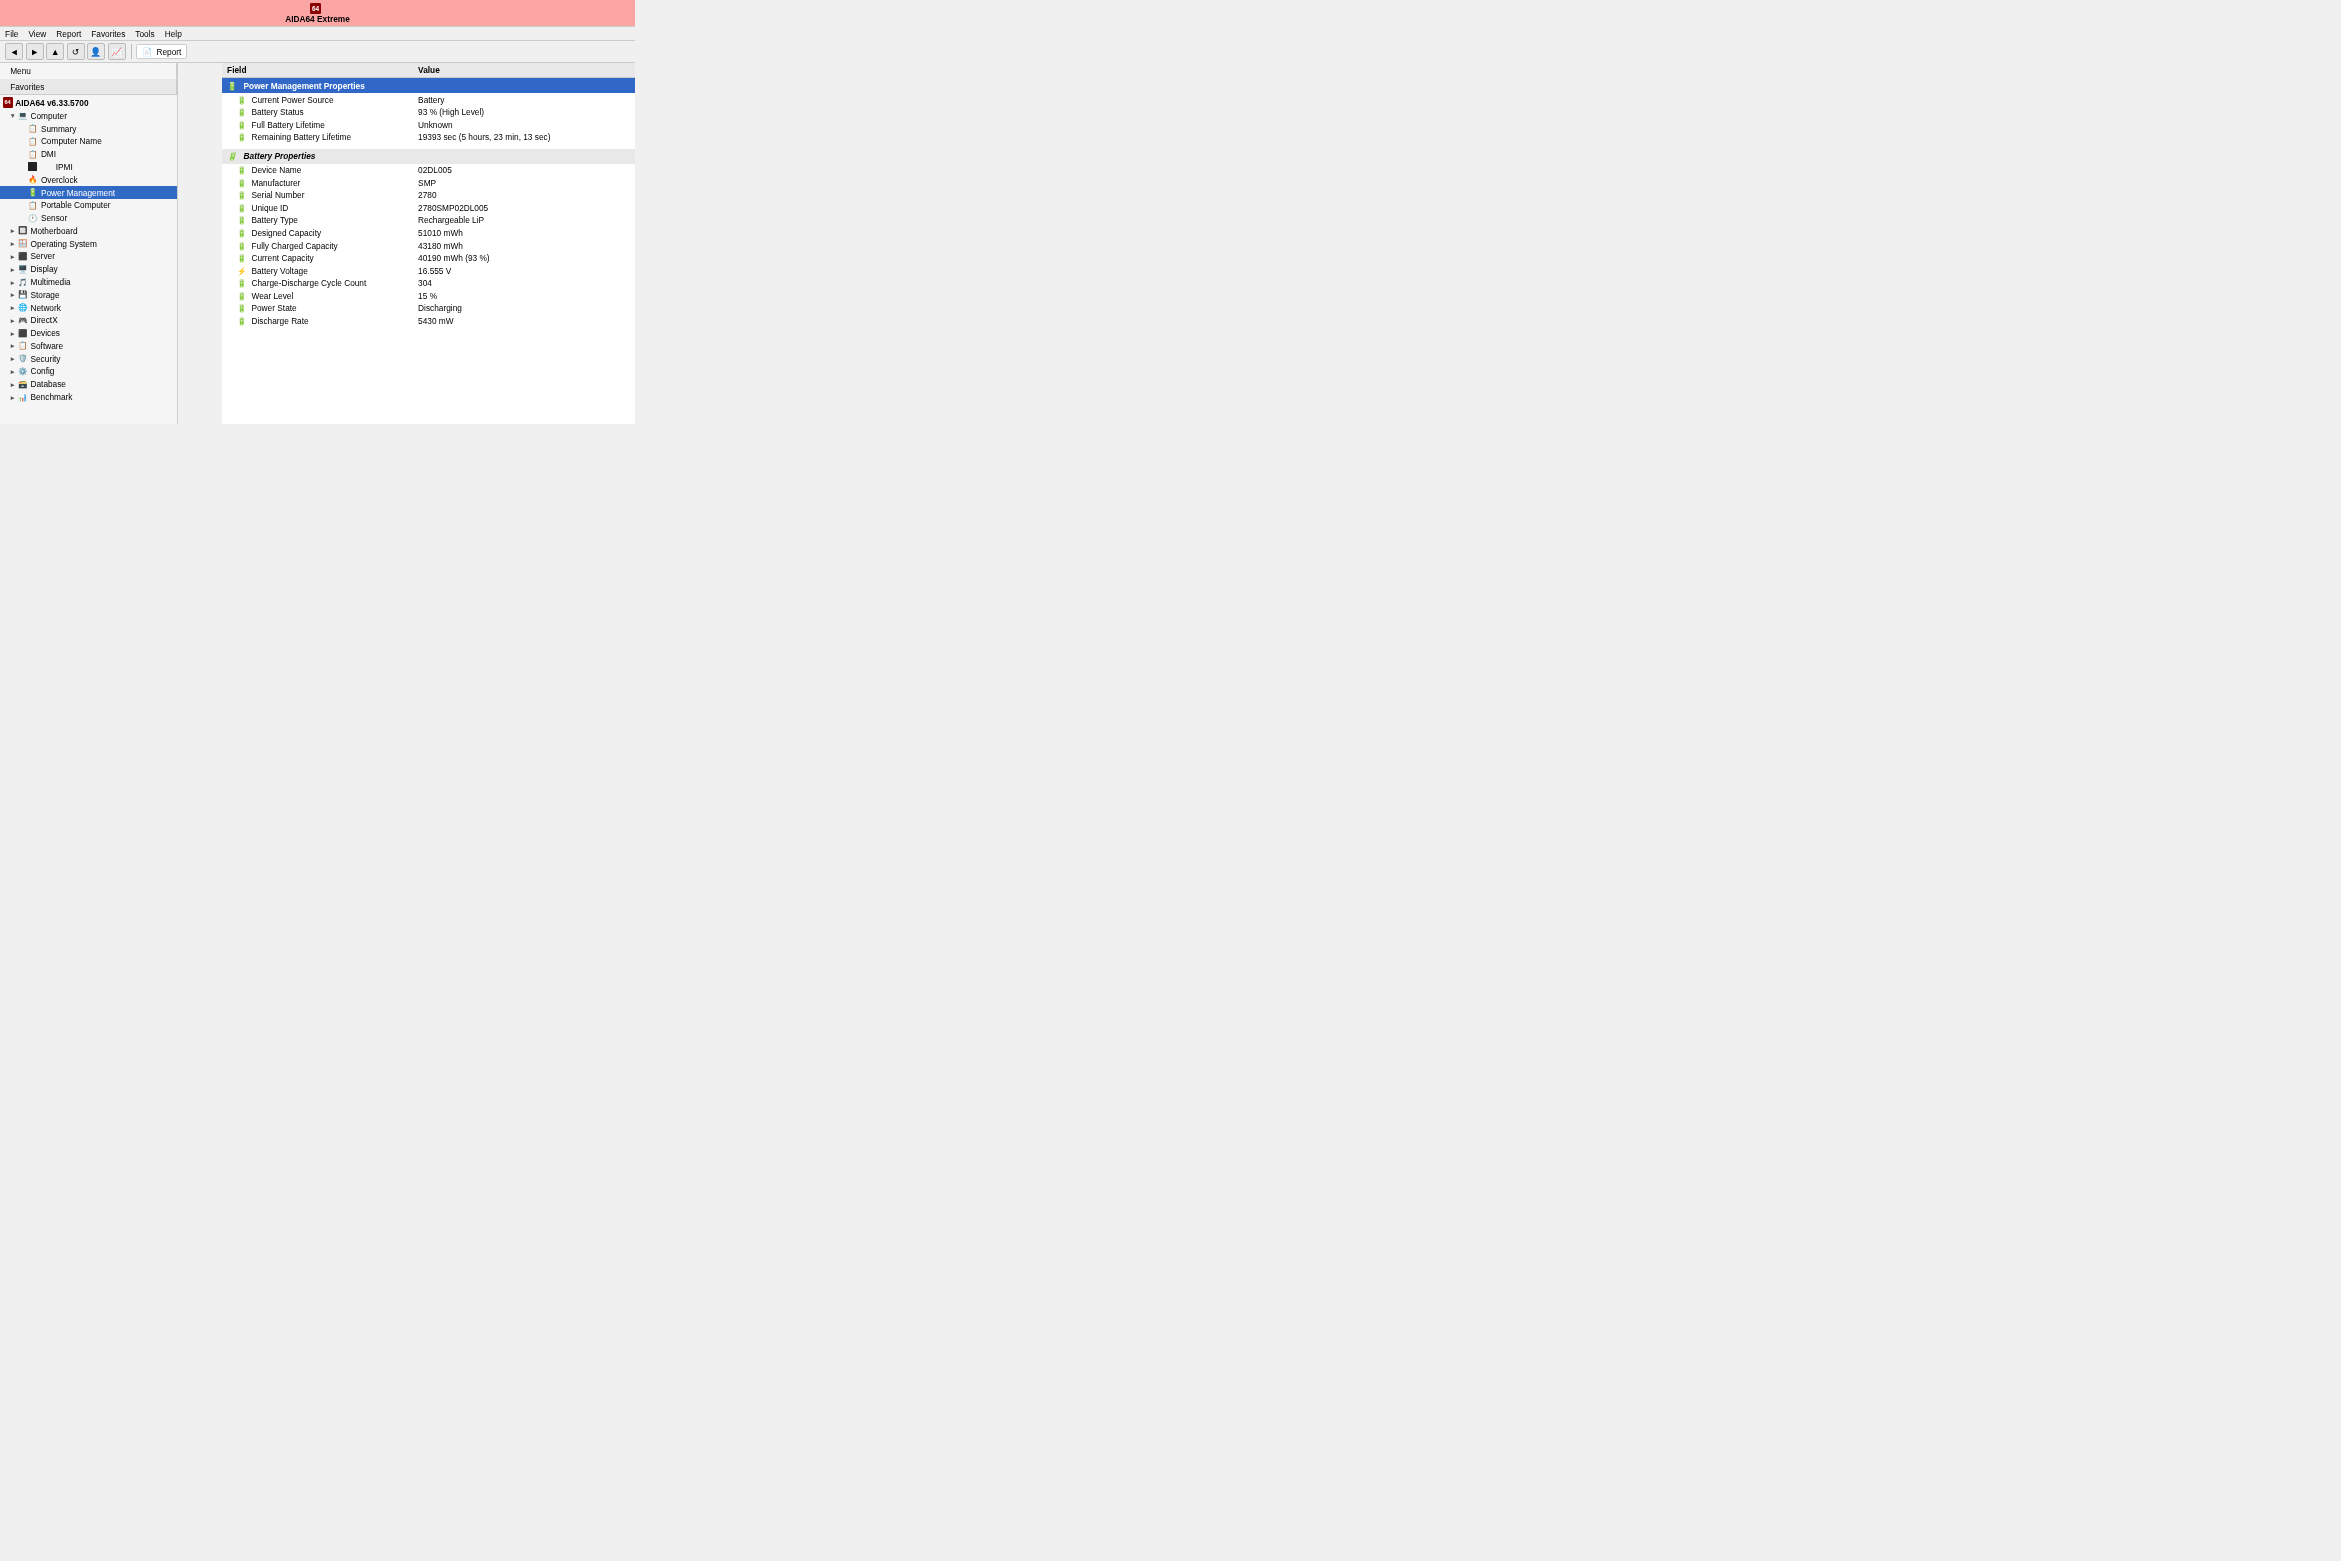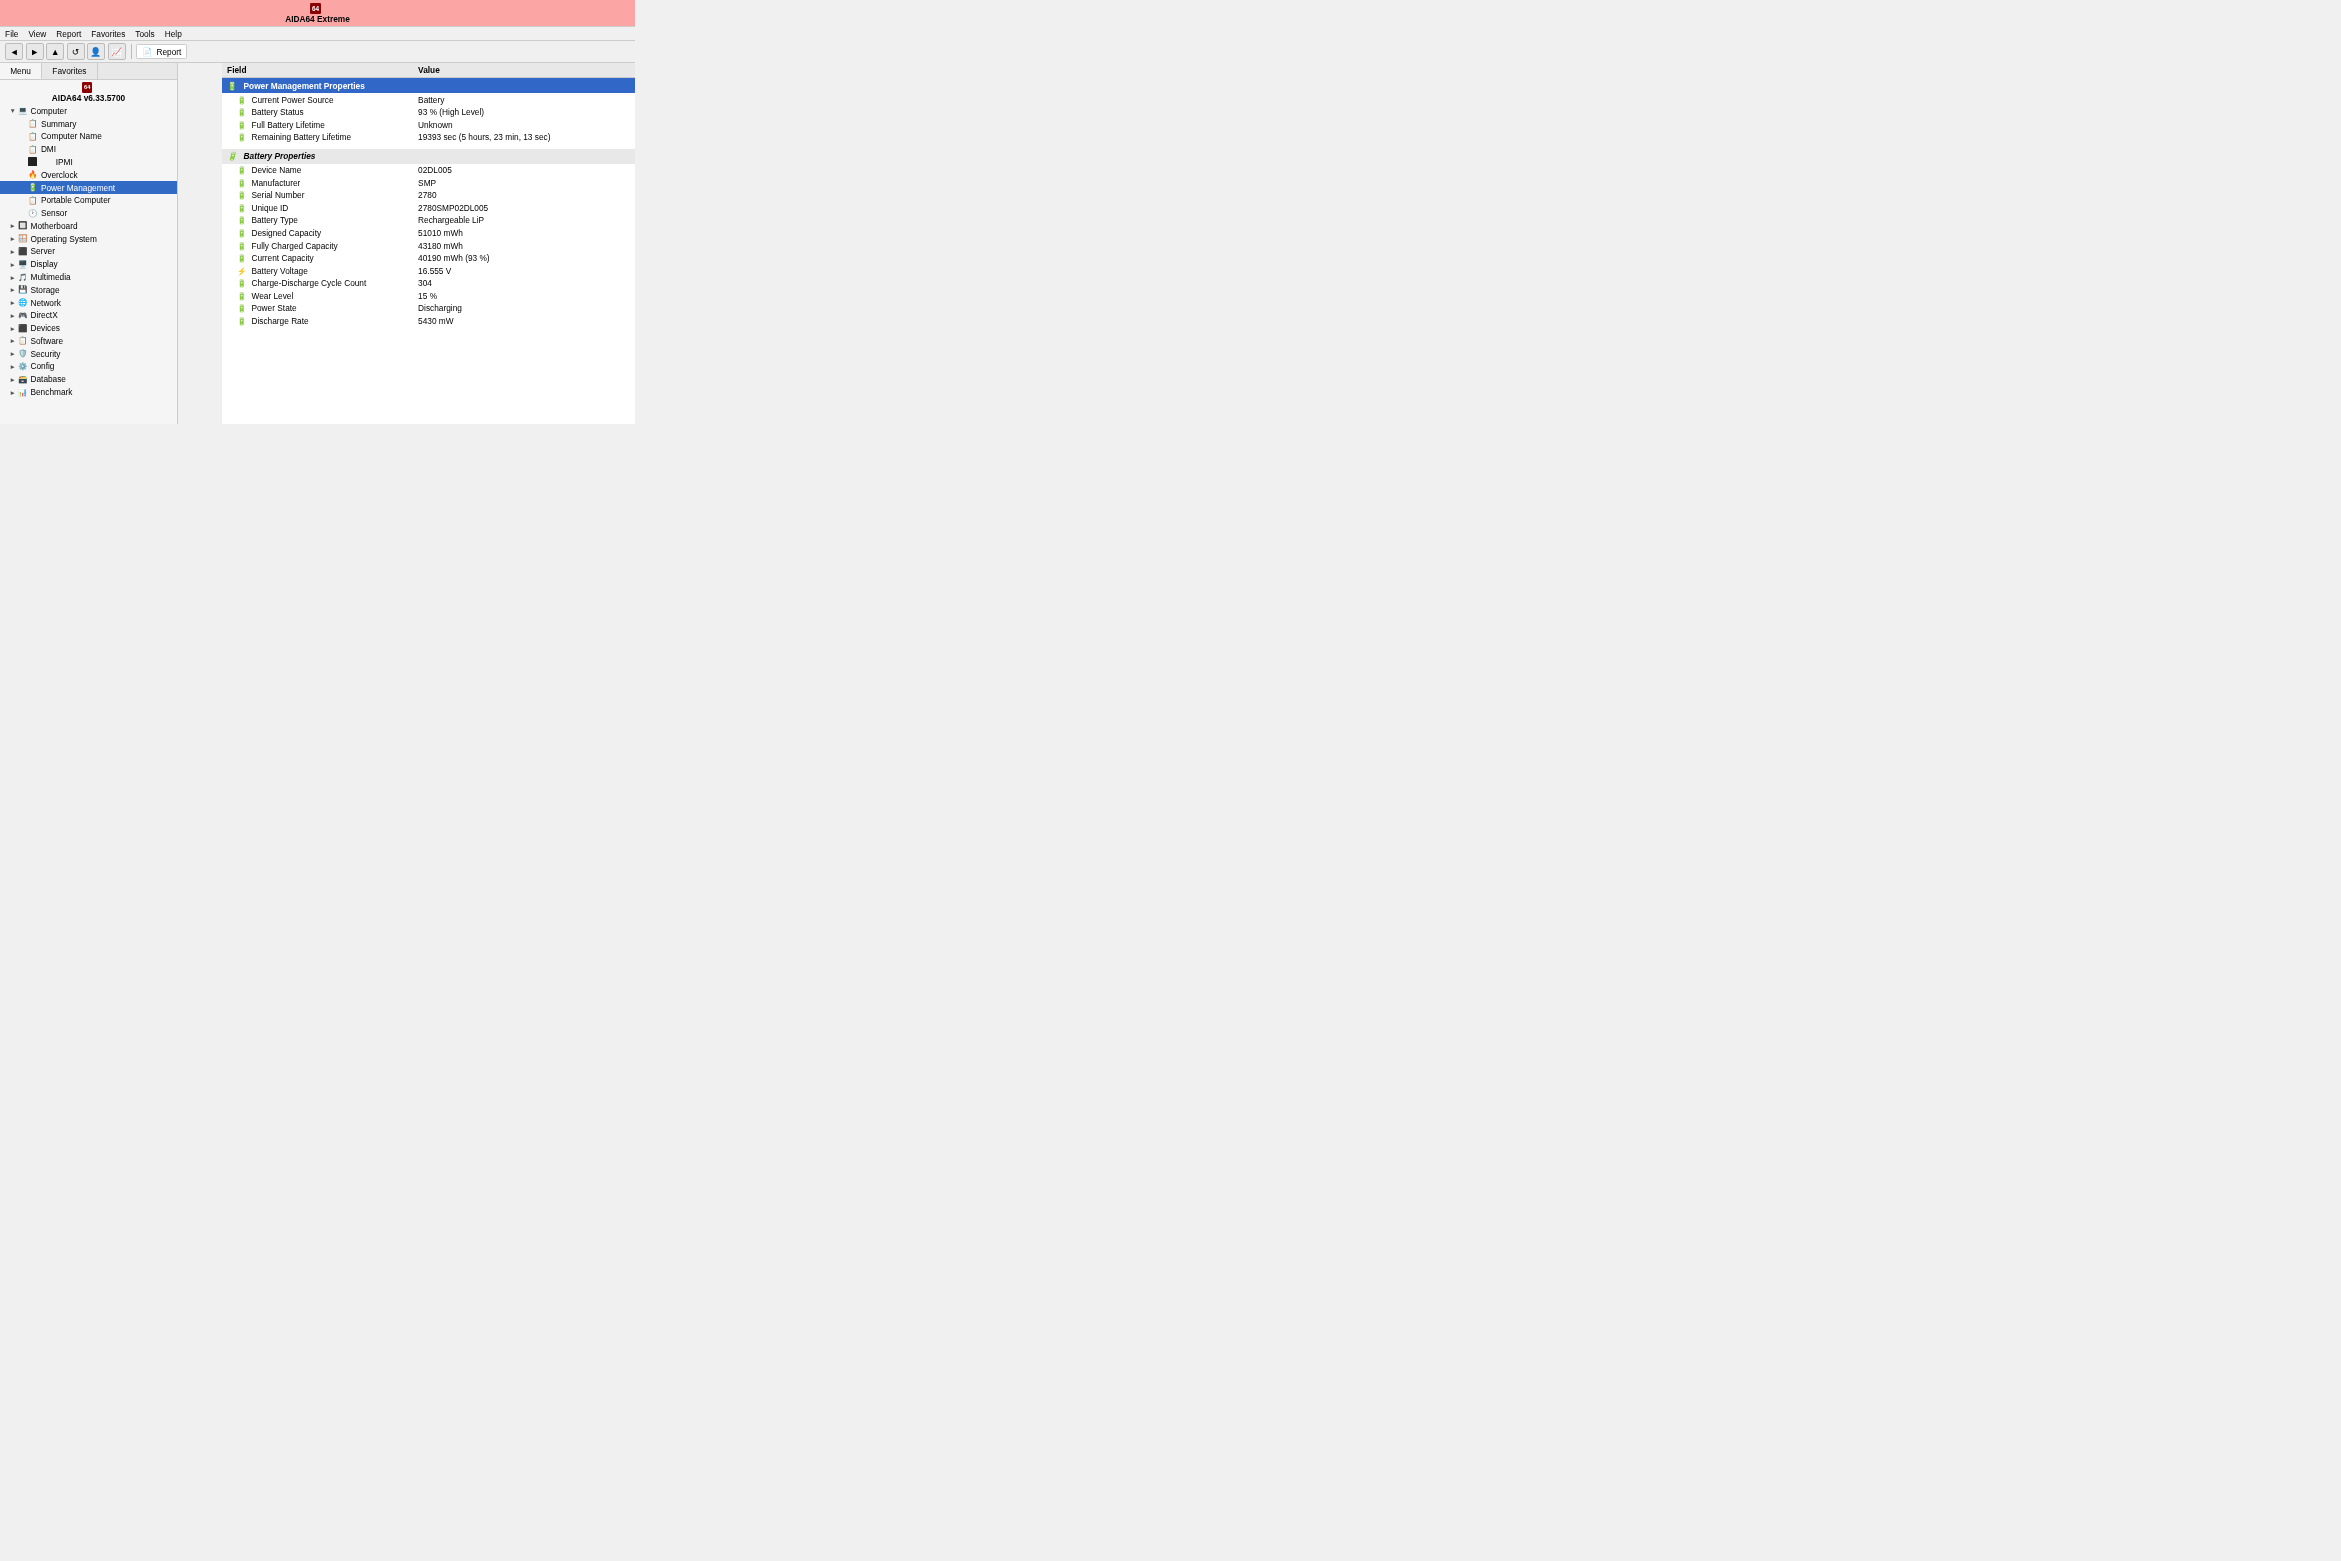--- a/index.html
+++ b/index.html
@@ -79,20 +79,21 @@
       width: 178px;
       background: #f5f5f5;
       border-right: 0.6px solid #ccc;
       overflow-y: auto;
       flex-shrink: 0;
     }
     .sidebar-tabs {
       display: flex;
       background: #e8e8e8;
       border-bottom: 0.6px solid #ccc;
+      flex-direction: column;
     }
     .sidebar-tab {
       padding: 2.5px 10.2px;
       font-size: 8.3px;
       cursor: pointer;
       border-right: 0.6px solid #ccc;
     }
     .sidebar-tab.active {
       background: #f5f5f5;
       border-bottom: 0.6px solid #f5f5f5;
@@ -118,25 +119,24 @@
       margin-right: 2.5px;
       display: flex; align-items: center; justify-content: center;
       font-size: 7.6px;
       flex-shrink: 0;
     }
     .tree-label { font-size: 8.3px; }
     .indent-1 { padding-left: 7.6px; }
     .indent-2 { padding-left: 18px; }
     .aida-header-item {
       display: flex;
-      align-items: center;
+      align-items: flex-end;
       padding: 1.9px 2.5px;
       font-weight: bold;
       font-size: 8.3px;
-      flex-direction: column;
     }
     .content-area {
       flex: 1;
       background: #fff;
       overflow-y: auto;
       margin-left: 44px;
     }
     .content-header {
       display: flex;
       background: #e8e8e8;

